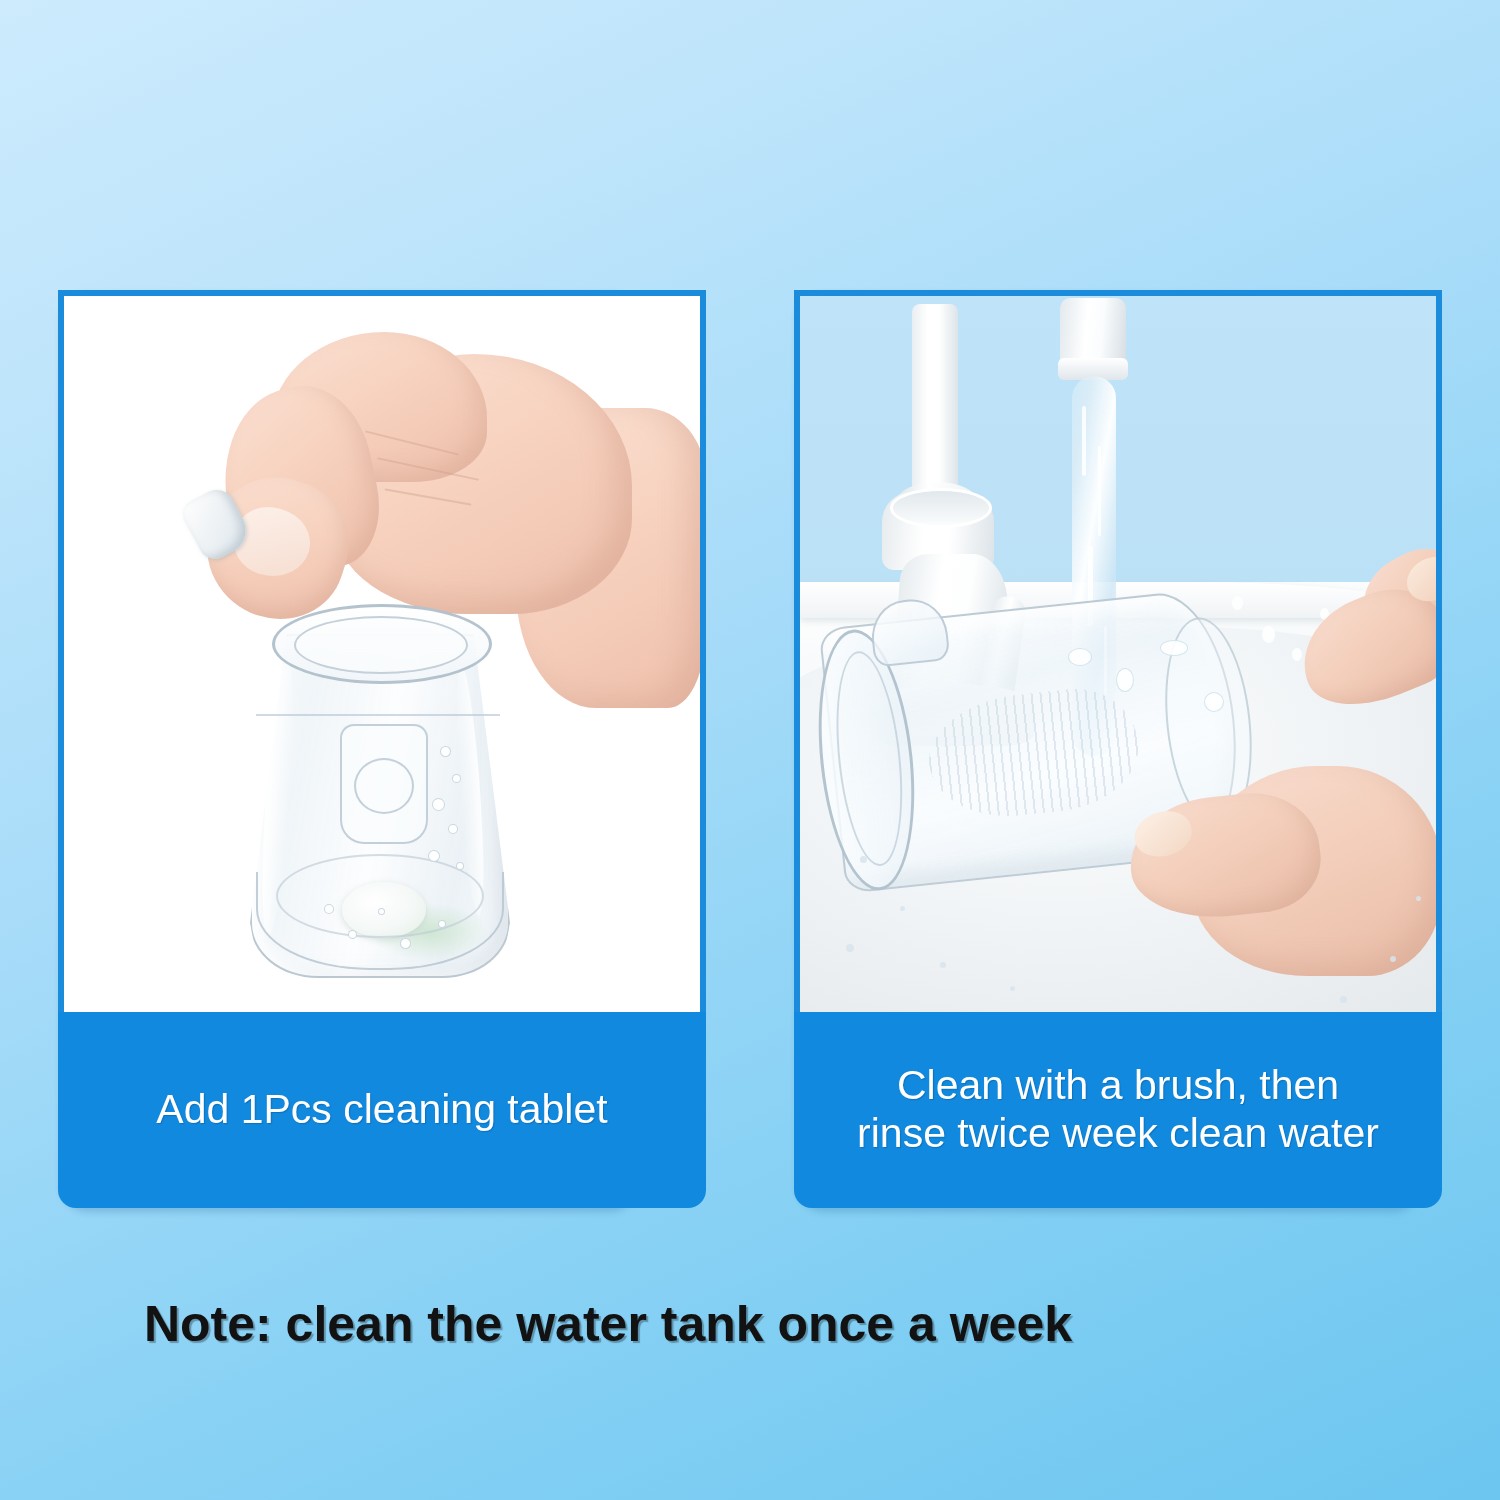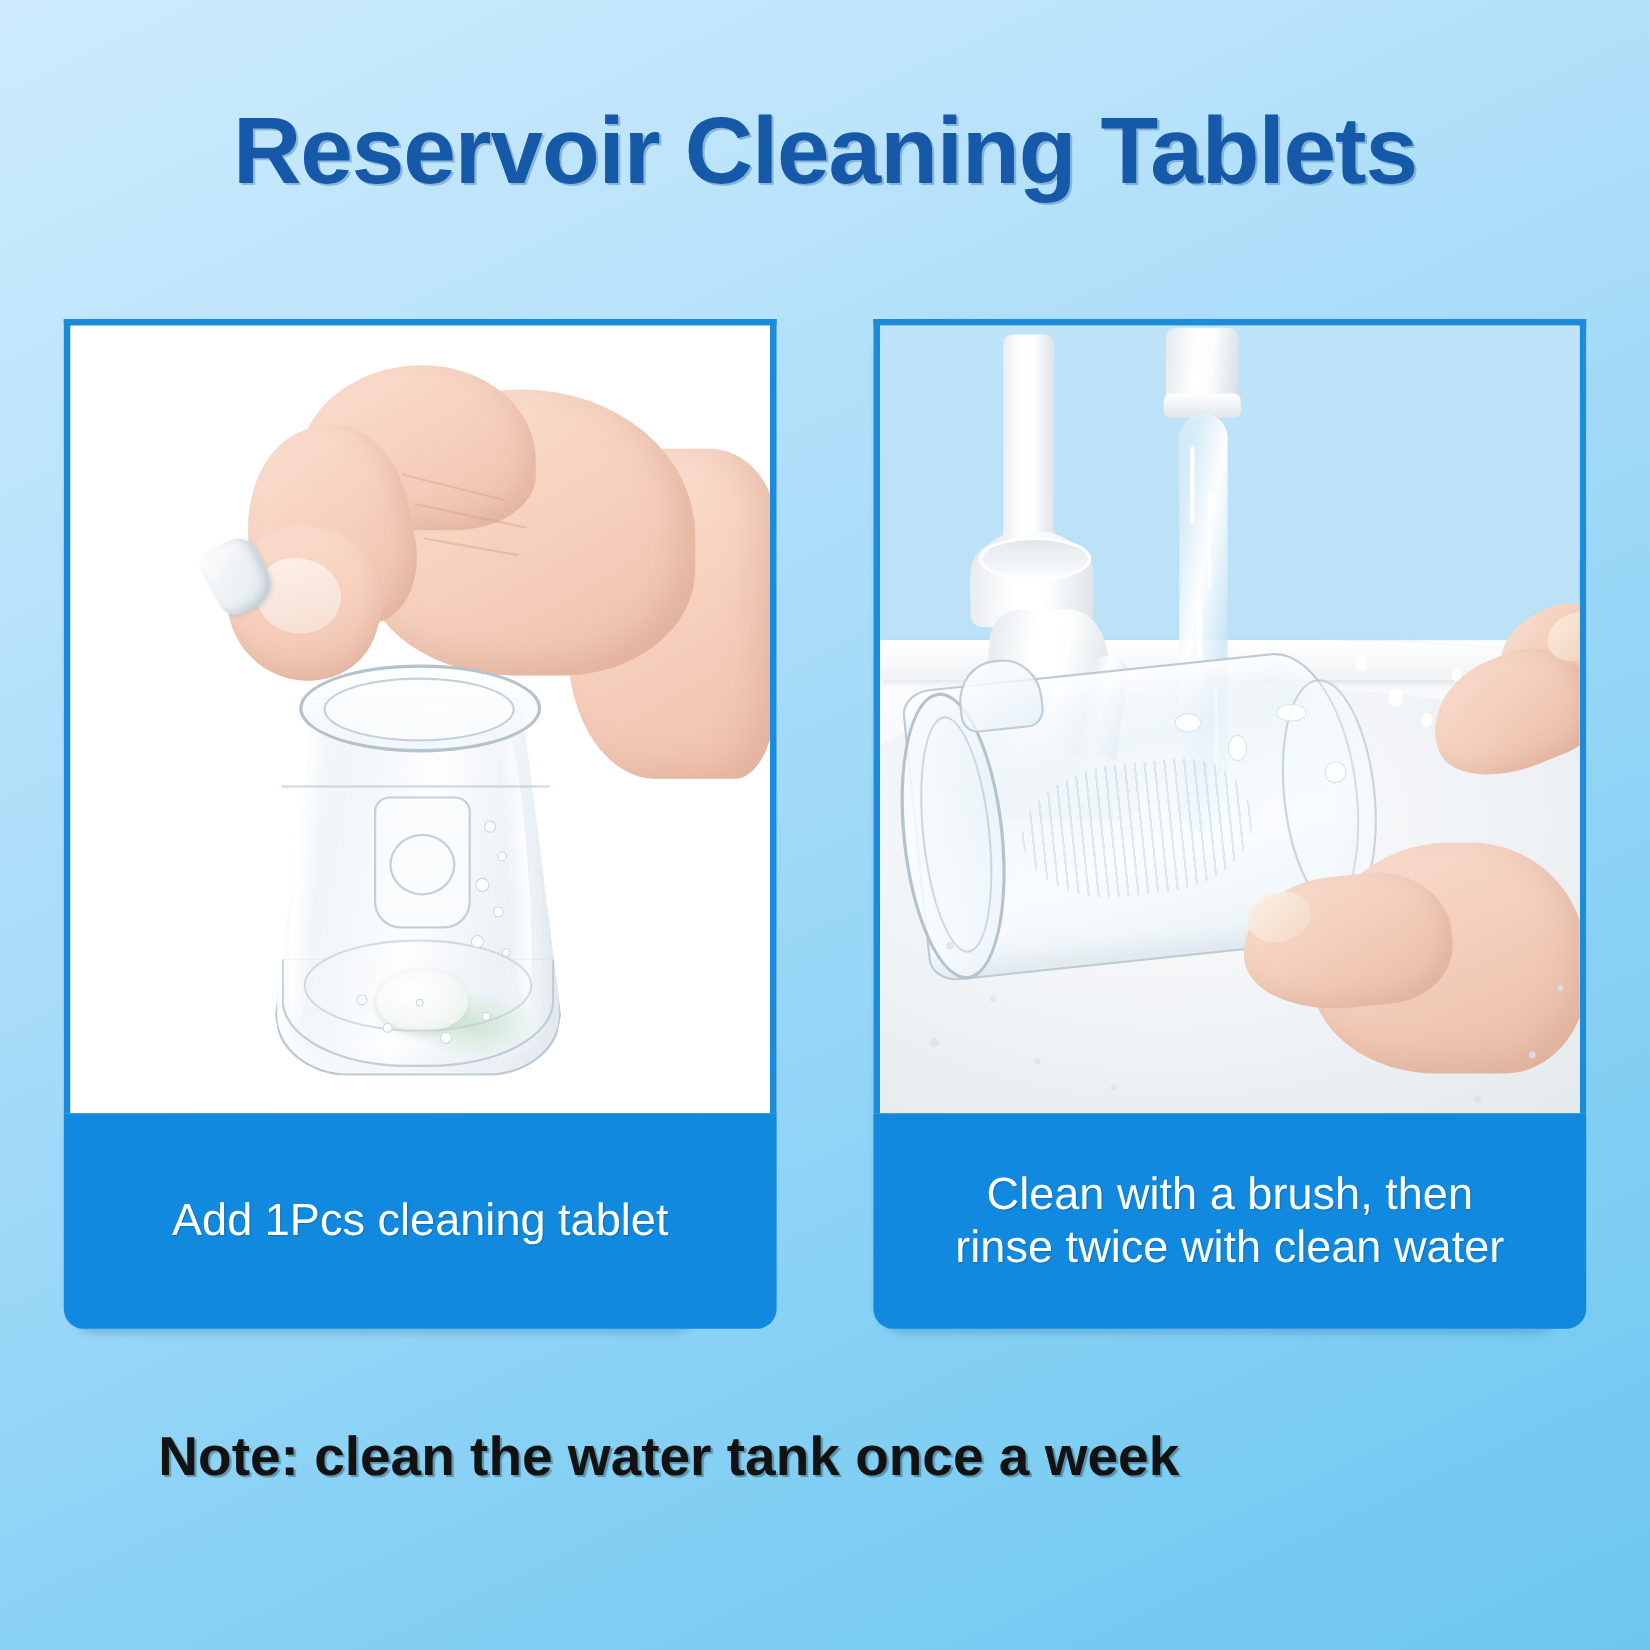--- a/index.html
+++ b/index.html
@@ -502,21 +502,20 @@
     position: absolute;
     border-radius: 50%;
     background: rgba(215,228,236,0.85);
   }
 </style>
 </head>
 <body>
 
 <div id="infographic">
 
-  <div id="title">Reservoir Cleaning Tablets</div>
 
   <div class="card" id="card-left">
 
     <div class="photo">
       <div id="photo-left-scene">
 
         <div class="hand1" id="h1-forearm"></div>
         <div class="hand1" id="h1-palm"></div>
         <div class="hand1" id="h1-knuckles"></div>
         <div class="hand1" id="h1-index"></div>
@@ -624,20 +623,20 @@
         <div class="waterspeck" style="left:590px;top:660px;width:6px;height:6px;"></div>
         <div class="waterspeck" style="left:616px;top:600px;width:5px;height:5px;"></div>
         <div class="waterspeck" style="left:540px;top:700px;width:7px;height:7px;"></div>
 
       </div>
     </div>
 
     <div class="caption">
       <div>
         <span>Clean with a brush, then</span>
-        <span>rinse twice with clean water</span>
+        <span>rinse twice week clean water</span>
       </div>
     </div>
   </div>
 
   <div id="note">Note: clean the water tank once a week</div>
 
 </div>
 
 </body></html>

